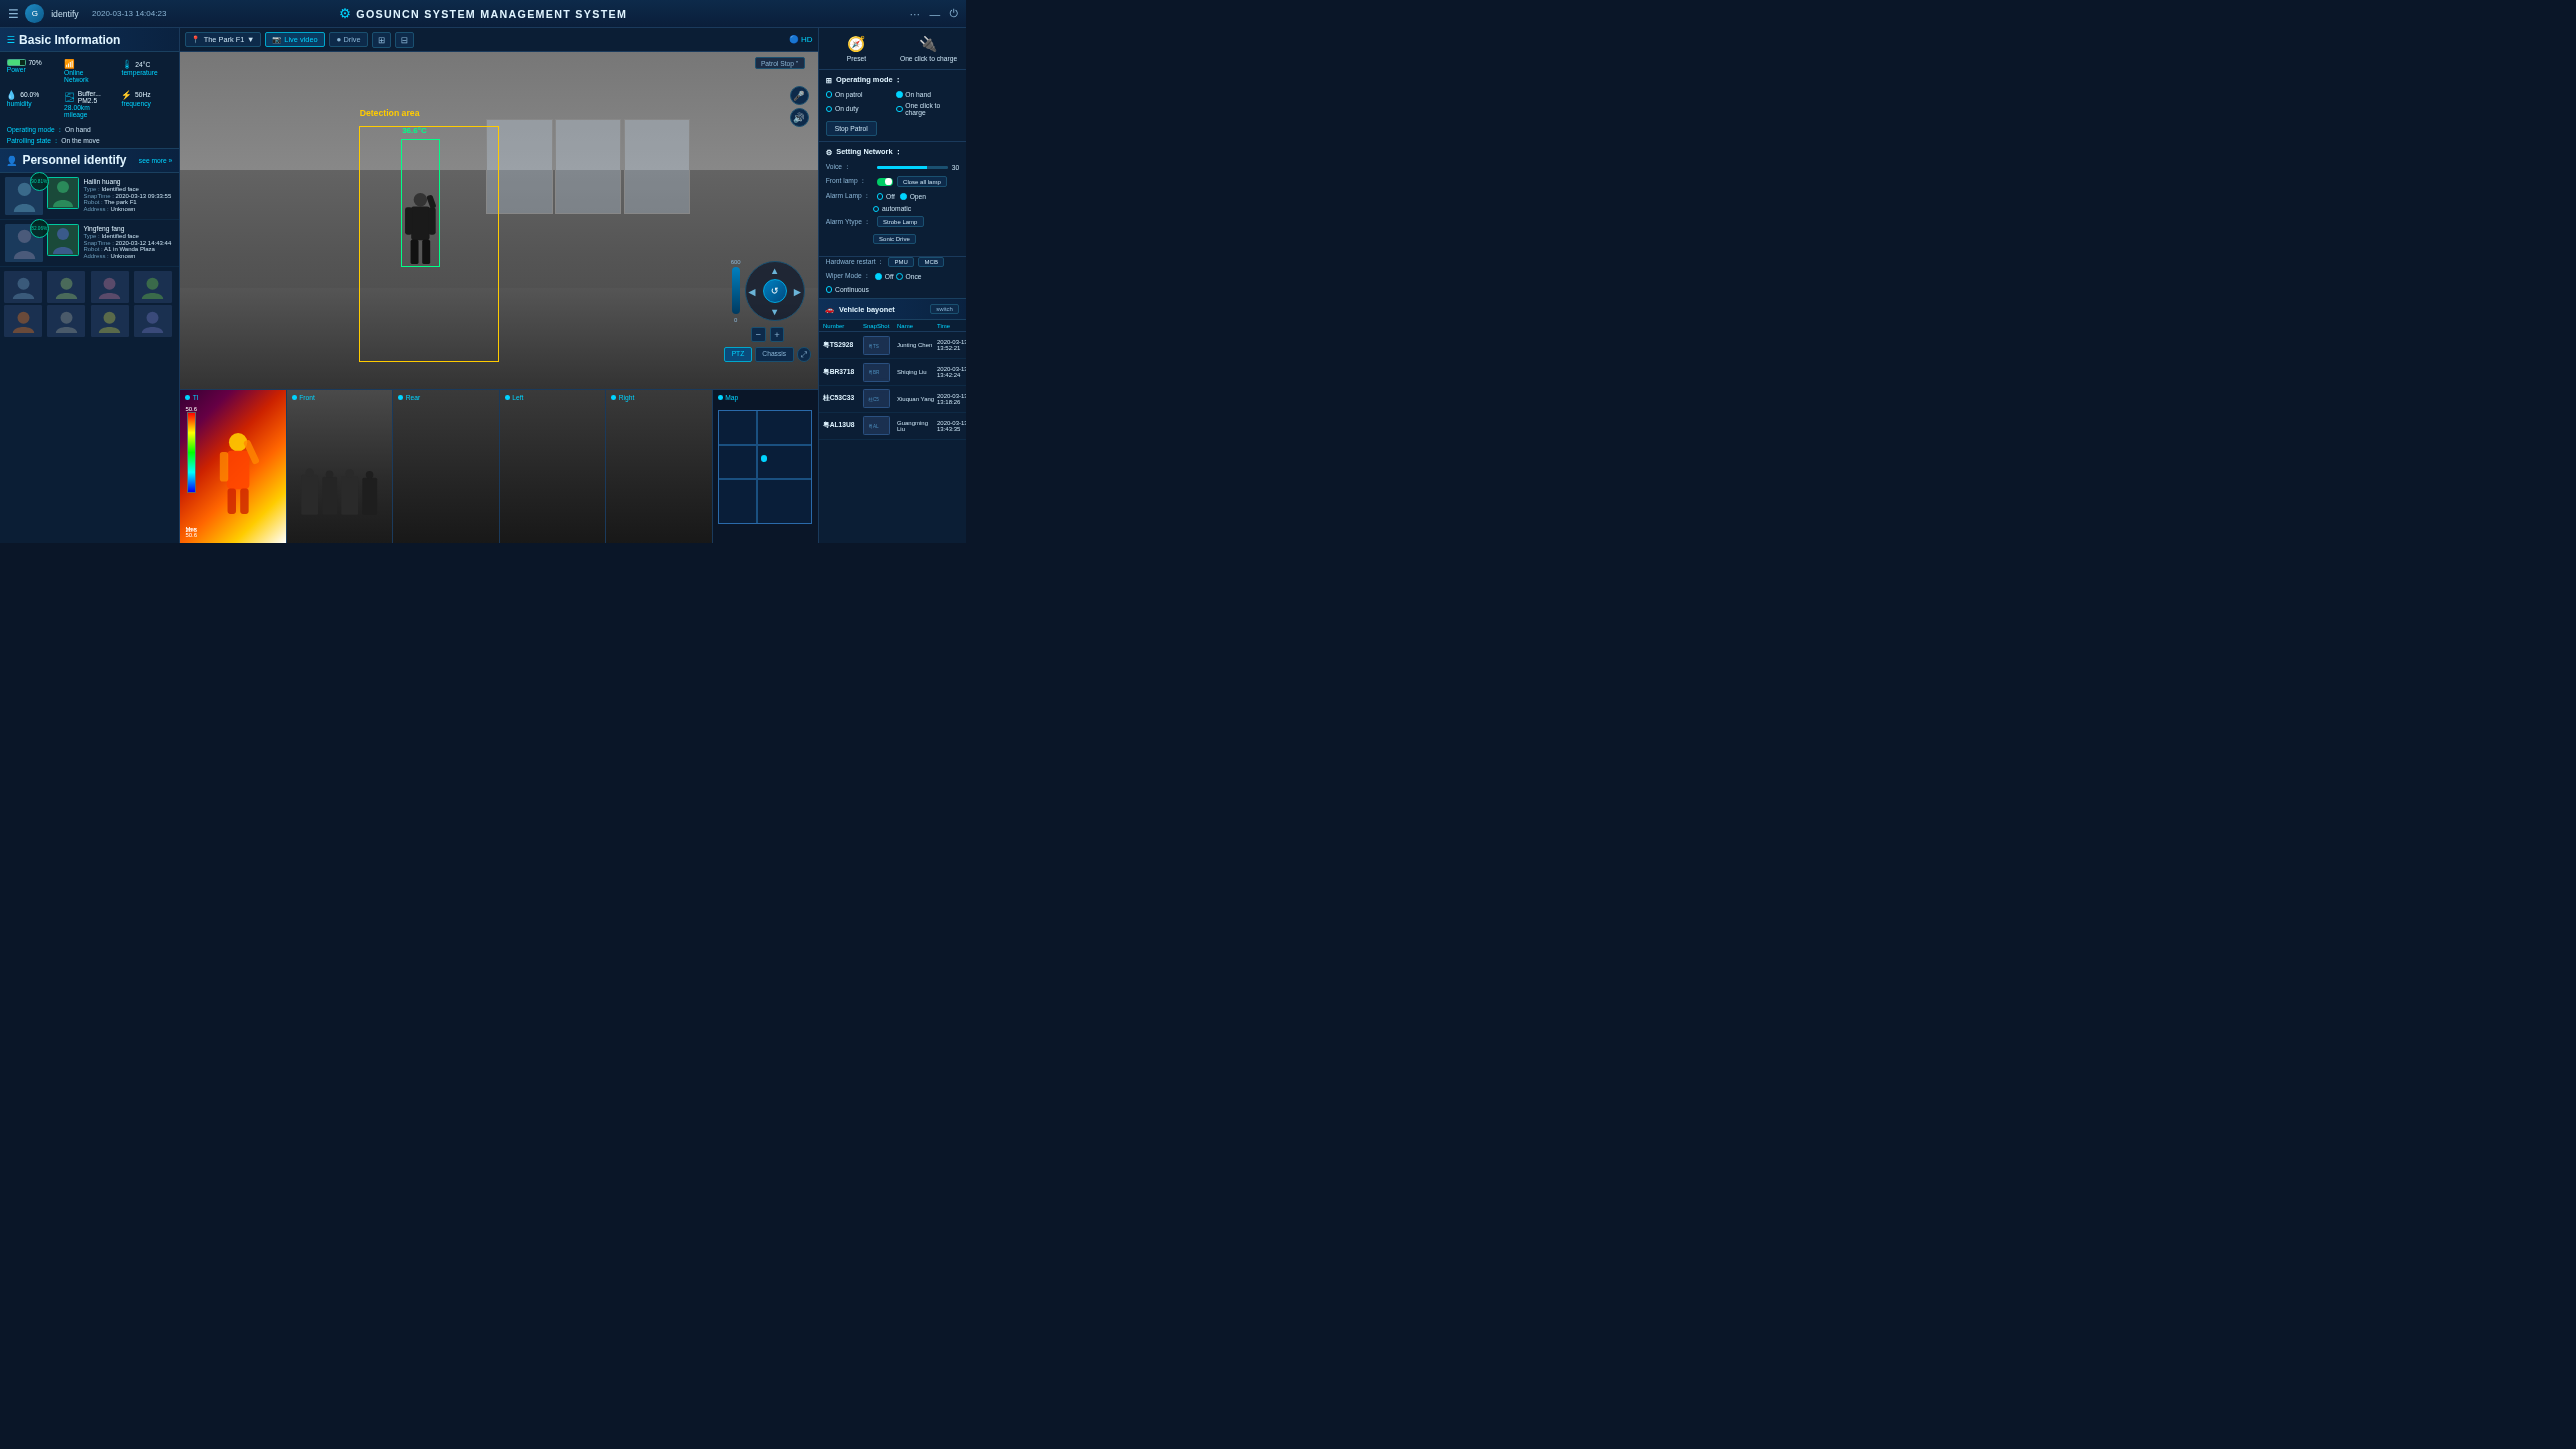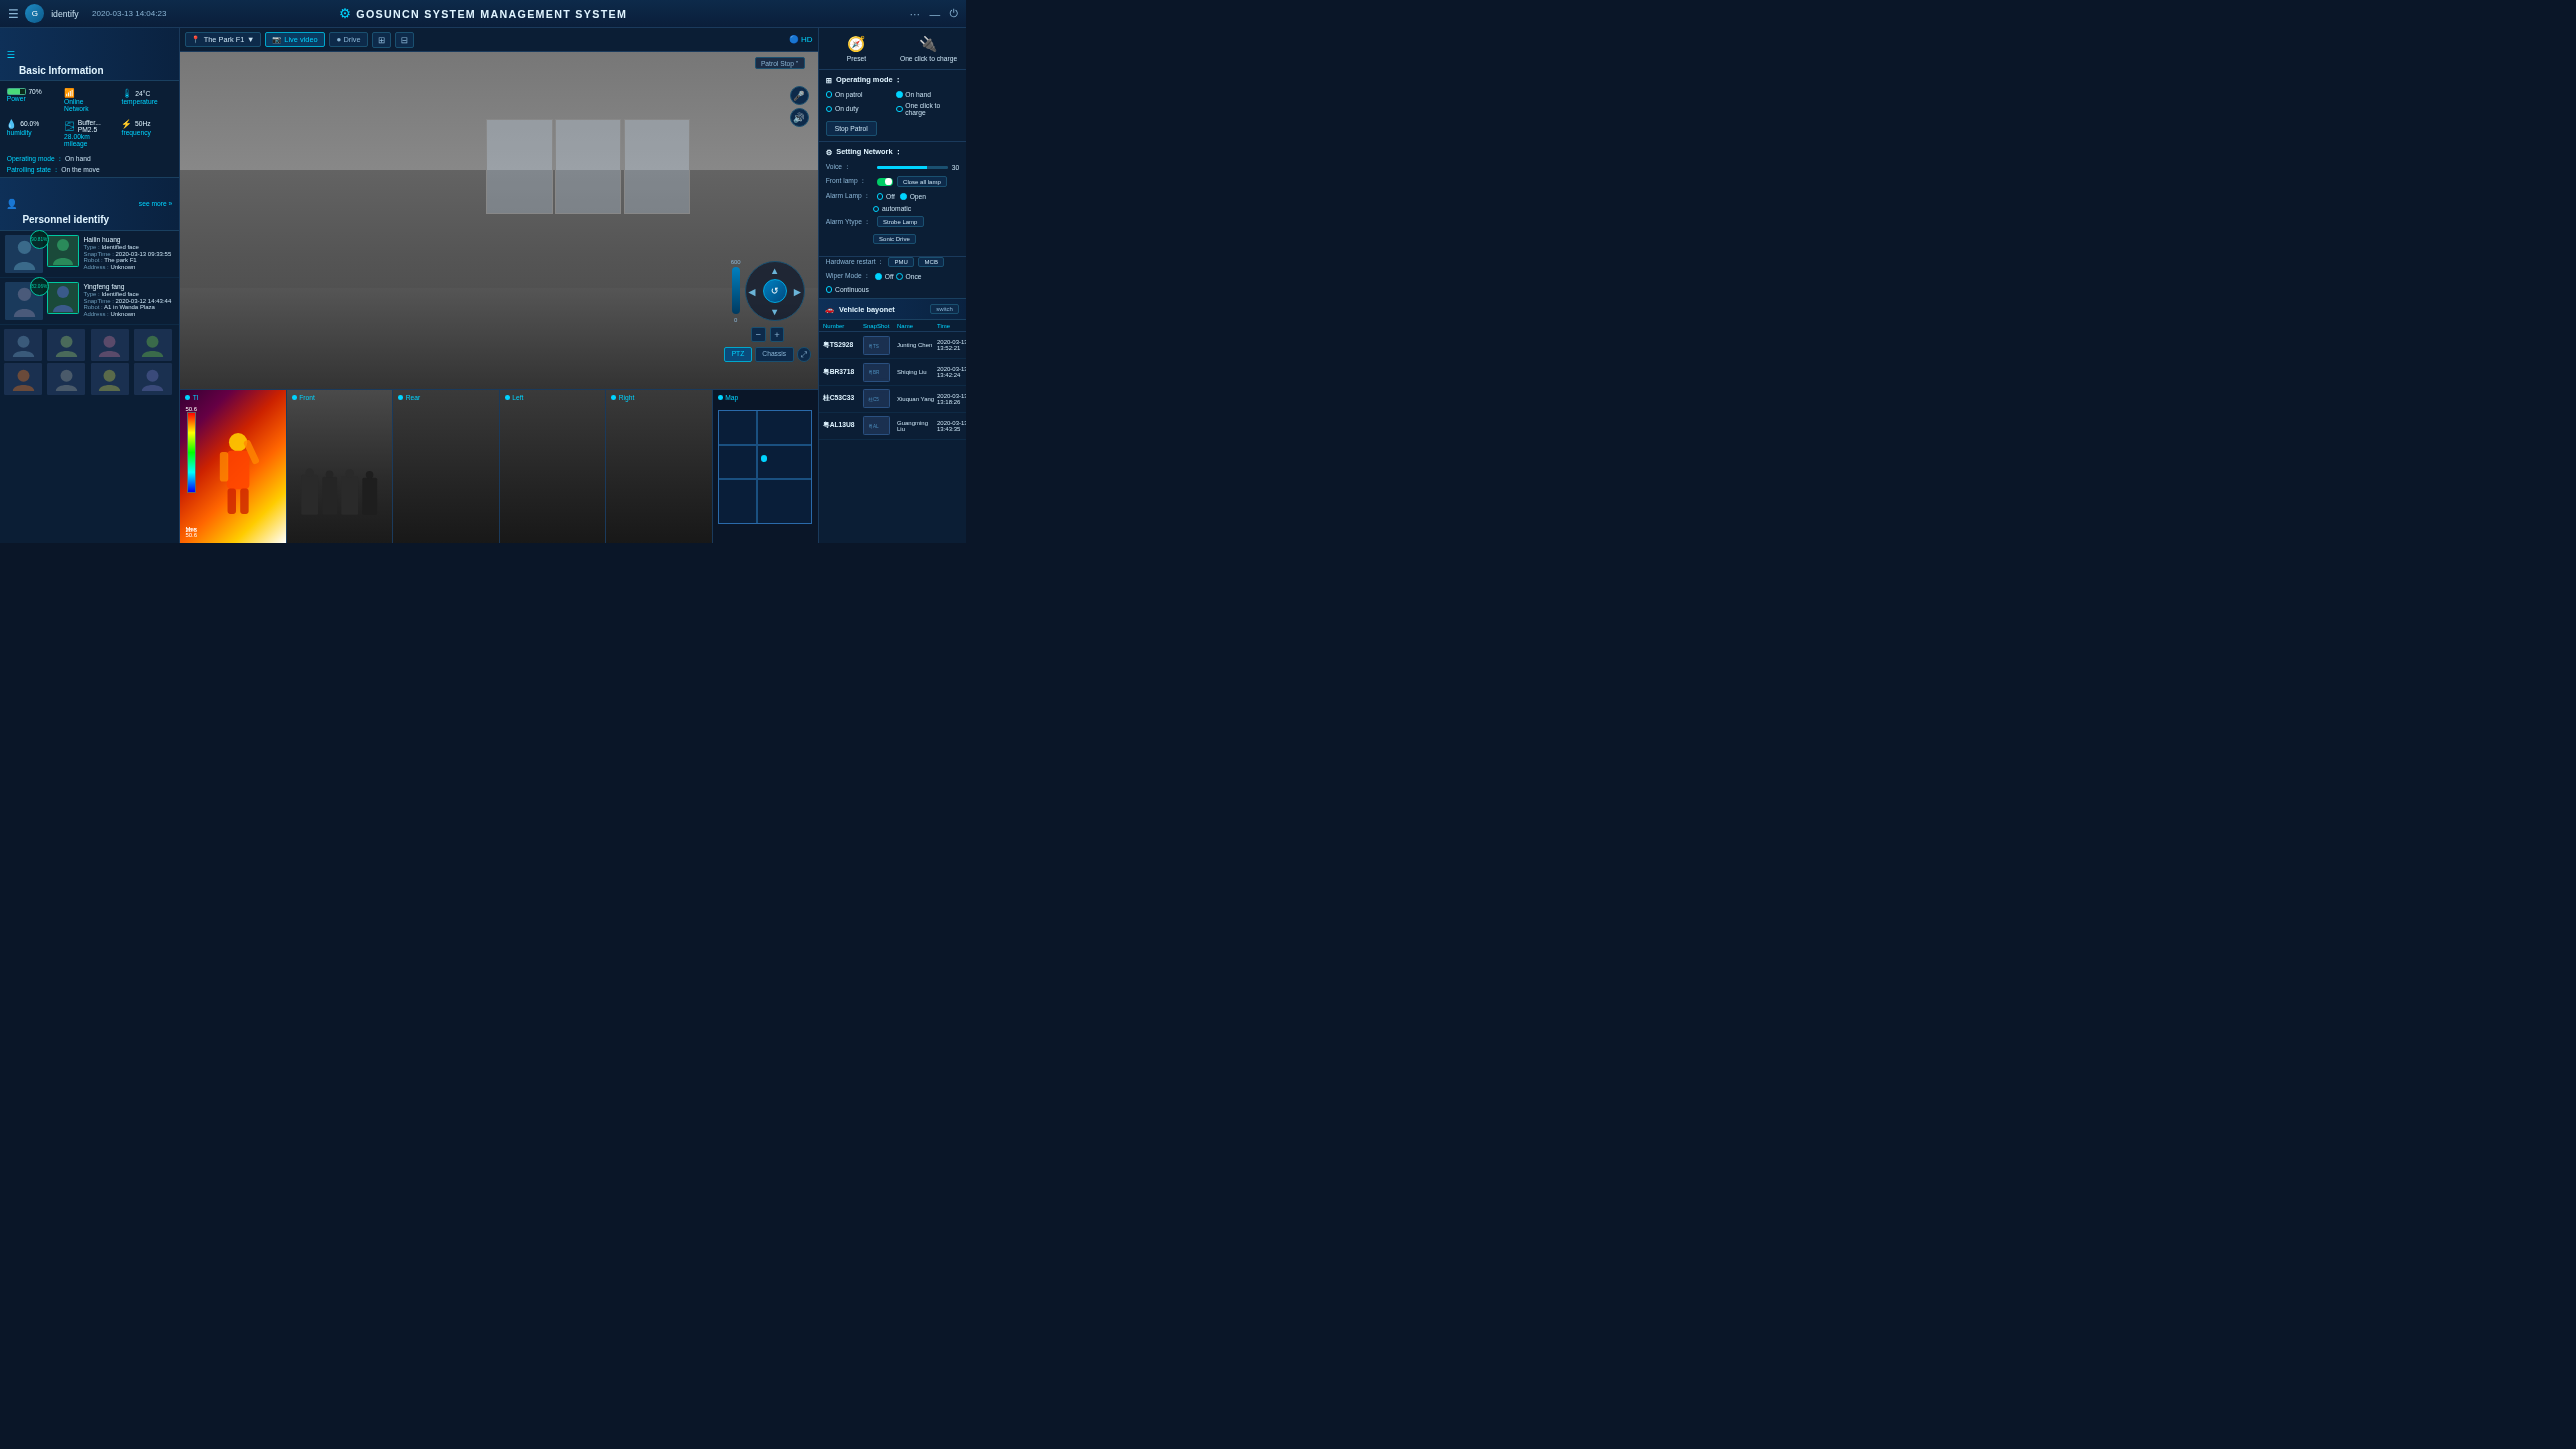--- a/index.html
+++ b/index.html
@@ -60,21 +60,21 @@
     }
 
     
     .section-header {
       background: linear-gradient(90deg, #0e3058 0%, #0a2240 100%);
       padding: 4.7px 6.7px;
       display: flex; align-items: center; gap: 4px;
       border-bottom: 0.7px solid #1a4060;
     }
     .section-header-icon { color: #00d4ff; font-size: 9.4px; }
-    .section-header-title { color: #e0f4ff; font-size: 10px; font-weight: bold; margin-top: 32px; }
+    .section-header-title { color: #e0f4ff; font-size: 12px; font-weight: bold; }
 
     .info-grid {
       display: grid;
       grid-template-columns: 1fr 1fr 1fr;
       gap: 1.3px;
       padding: 4px;
     }
     .info-item {
       display: flex; flex-direction: column; align-items: flex-start;
       padding: 2.7px;
@@ -789,20 +789,38 @@
       <div class="warehouse-bg">
         <div class="warehouse-ceiling"></div>
         <div class="warehouse-floor"></div>
 
         <div style="position:absolute;top:20%;left:48%;width:32%;height:28%;display:flex;gap:2.7px">
           <div style="flex:1;background:rgba(200,220,240,0.3);border:1.3px solid #888"></div>
           <div style="flex:1;background:rgba(200,220,240,0.3);border:1.3px solid #888"></div>
           <div style="flex:1;background:rgba(200,220,240,0.3);border:1.3px solid #888"></div>
         </div>
 
+        <div class="detection-box">
+          <div class="detection-label">Detection area</div>
+
+          <div class="person-box" style="position:absolute;top:5%;left:30%;width:28%;height:55%;border:1.3px solid #00ff88">
+            <div class="temp-label">36.6°C</div>
+
+            <svg style="position:absolute;bottom:0;left:0;right:0;width:100%;height:90%" viewBox="0 0 60 120" preserveAspectRatio="xMidYMax meet">
+              <circle cx="30" cy="12" r="11" fill="#333"></circle>
+              <rect x="15" y="23" width="30" height="55" rx="4" fill="#1a1a1a"></rect>
+              <rect x="5" y="24" width="12" height="45" rx="4" fill="#1a1a1a"></rect>
+              <rect x="43" y="24" width="12" height="45" rx="4" fill="#1a1a1a"></rect>
+              <rect x="14" y="77" width="13" height="40" rx="3" fill="#111"></rect>
+              <rect x="33" y="77" width="13" height="40" rx="3" fill="#111"></rect>
+
+              <rect x="43" y="4" width="10" height="22" rx="4" fill="#1a1a1a" transform="rotate(-20 48 15)"></rect>
+            </svg>
+          </div>
+        </div>
 
         <div class="patrol-stop-badge">
           <span>Patrol Stop "</span>
         </div>
       </div>
 
       <div class="mic-icon-btn">🎤</div>
       <div class="speaker-icon-btn">🔊</div>
 
       <div class="ptz-controls">

